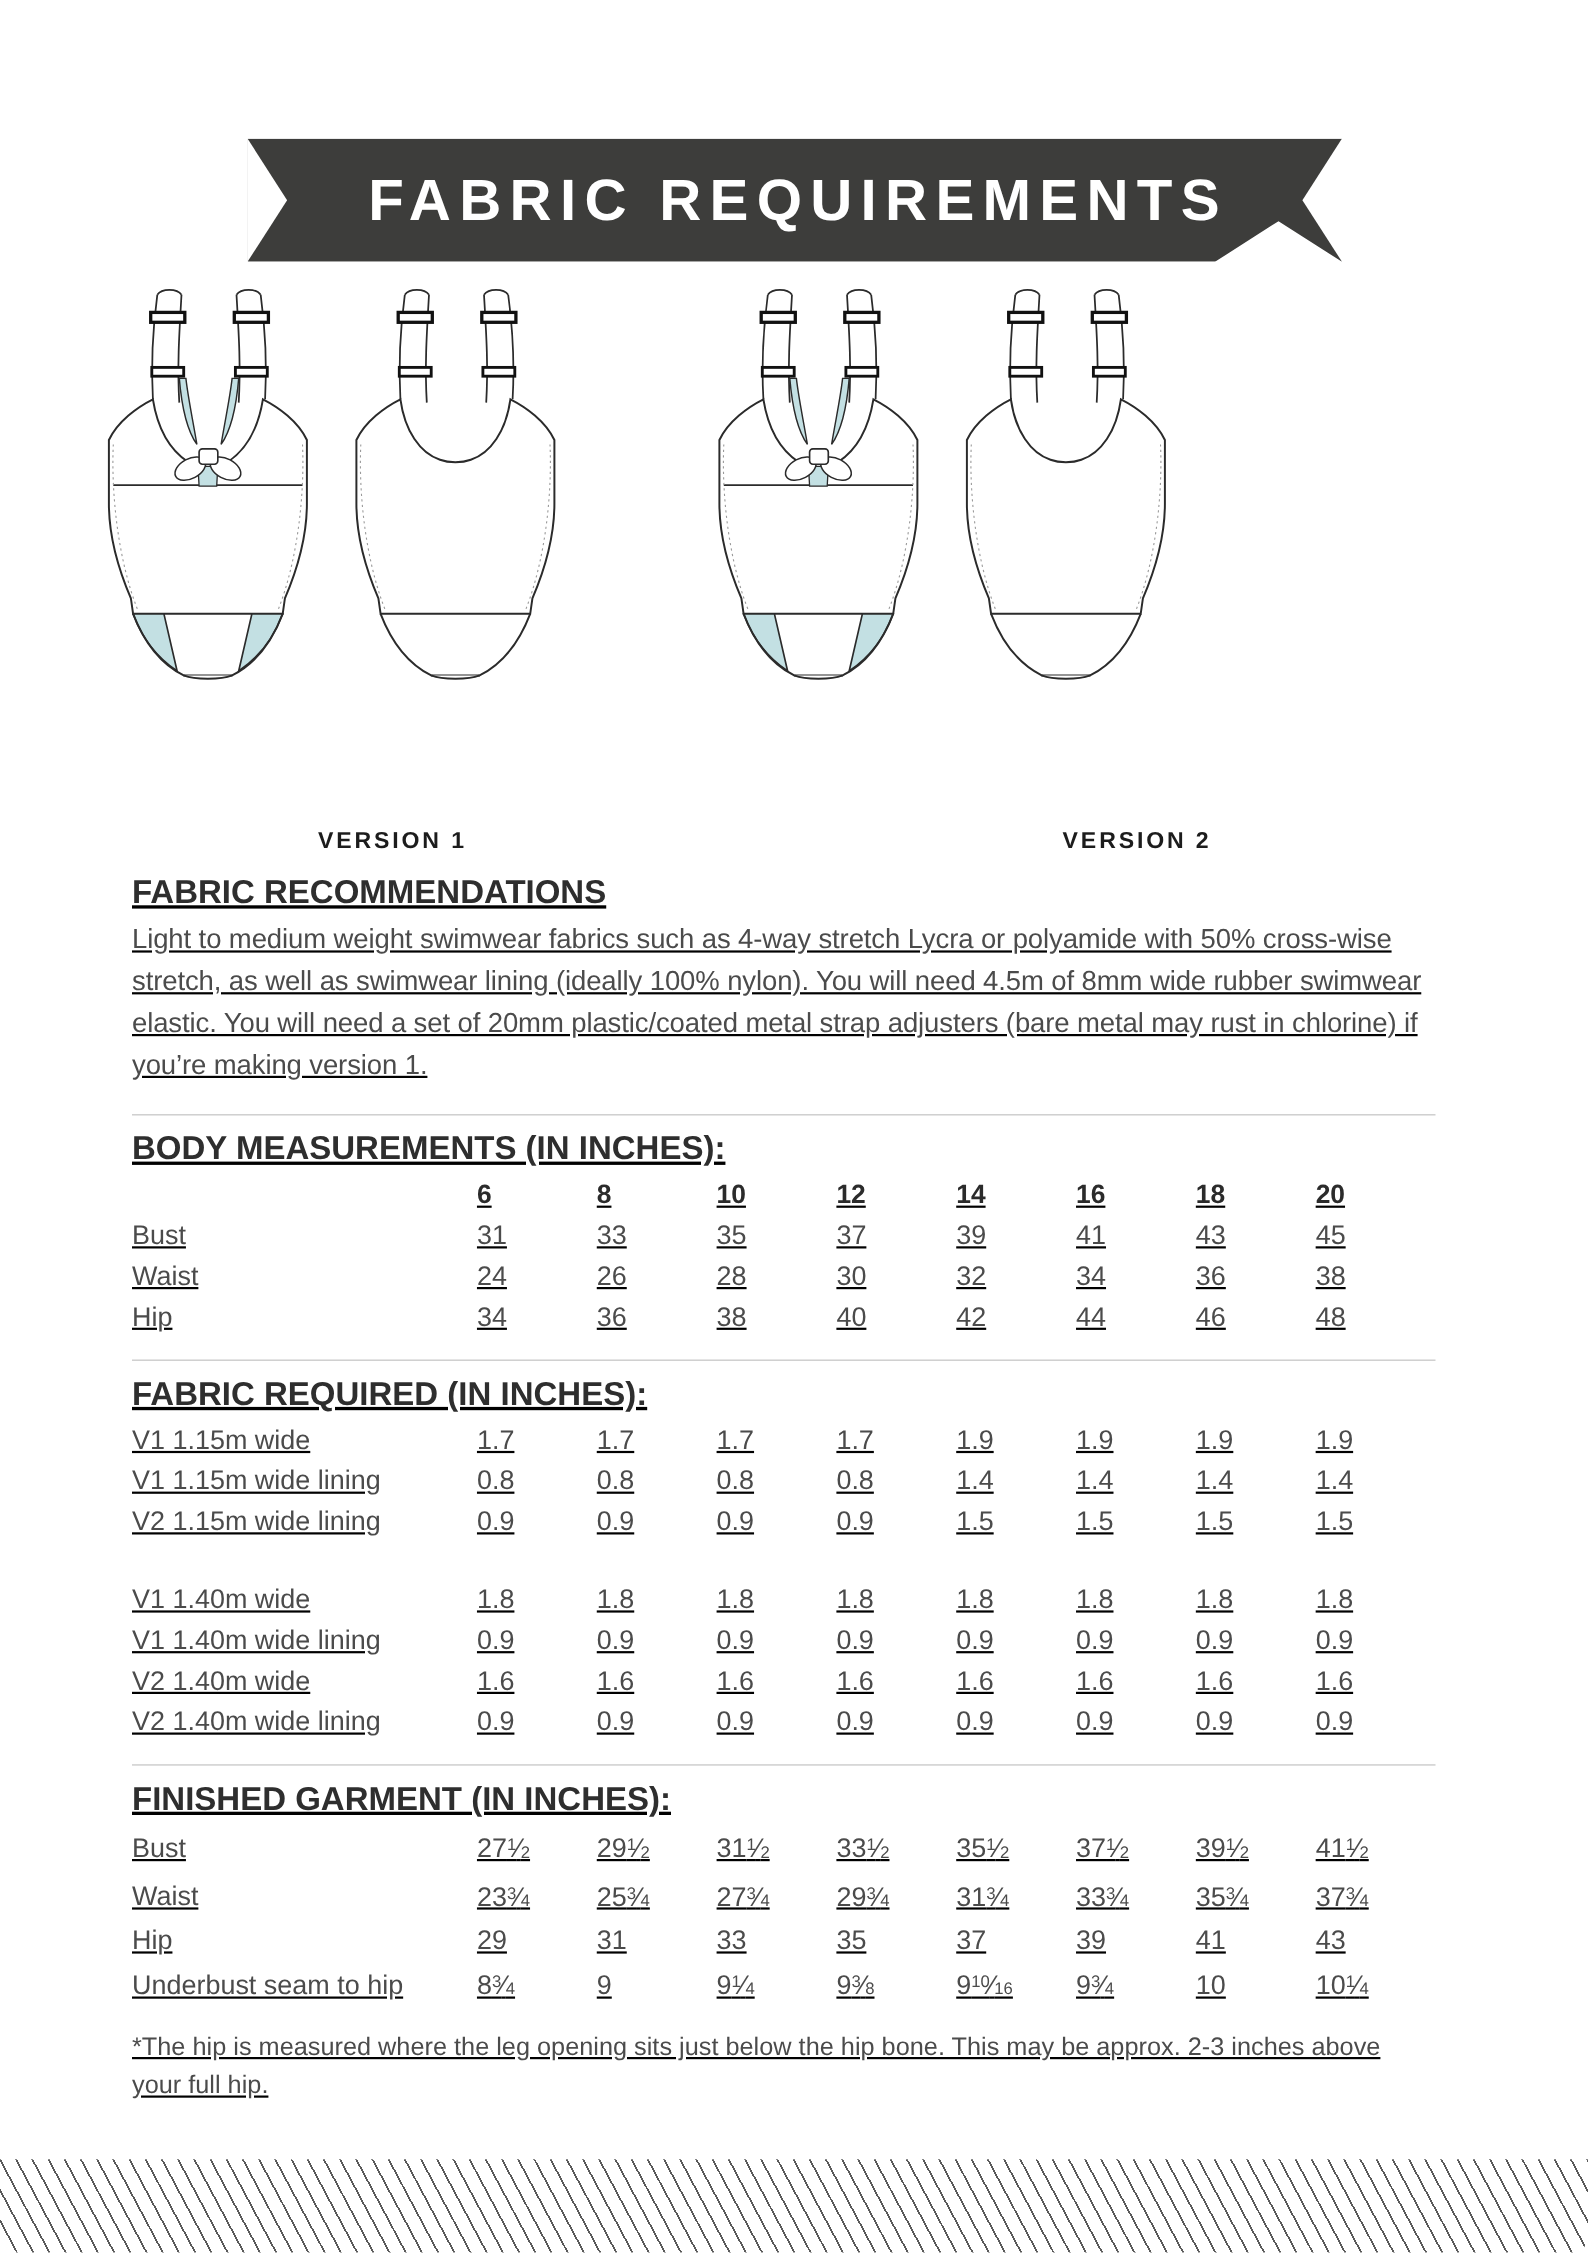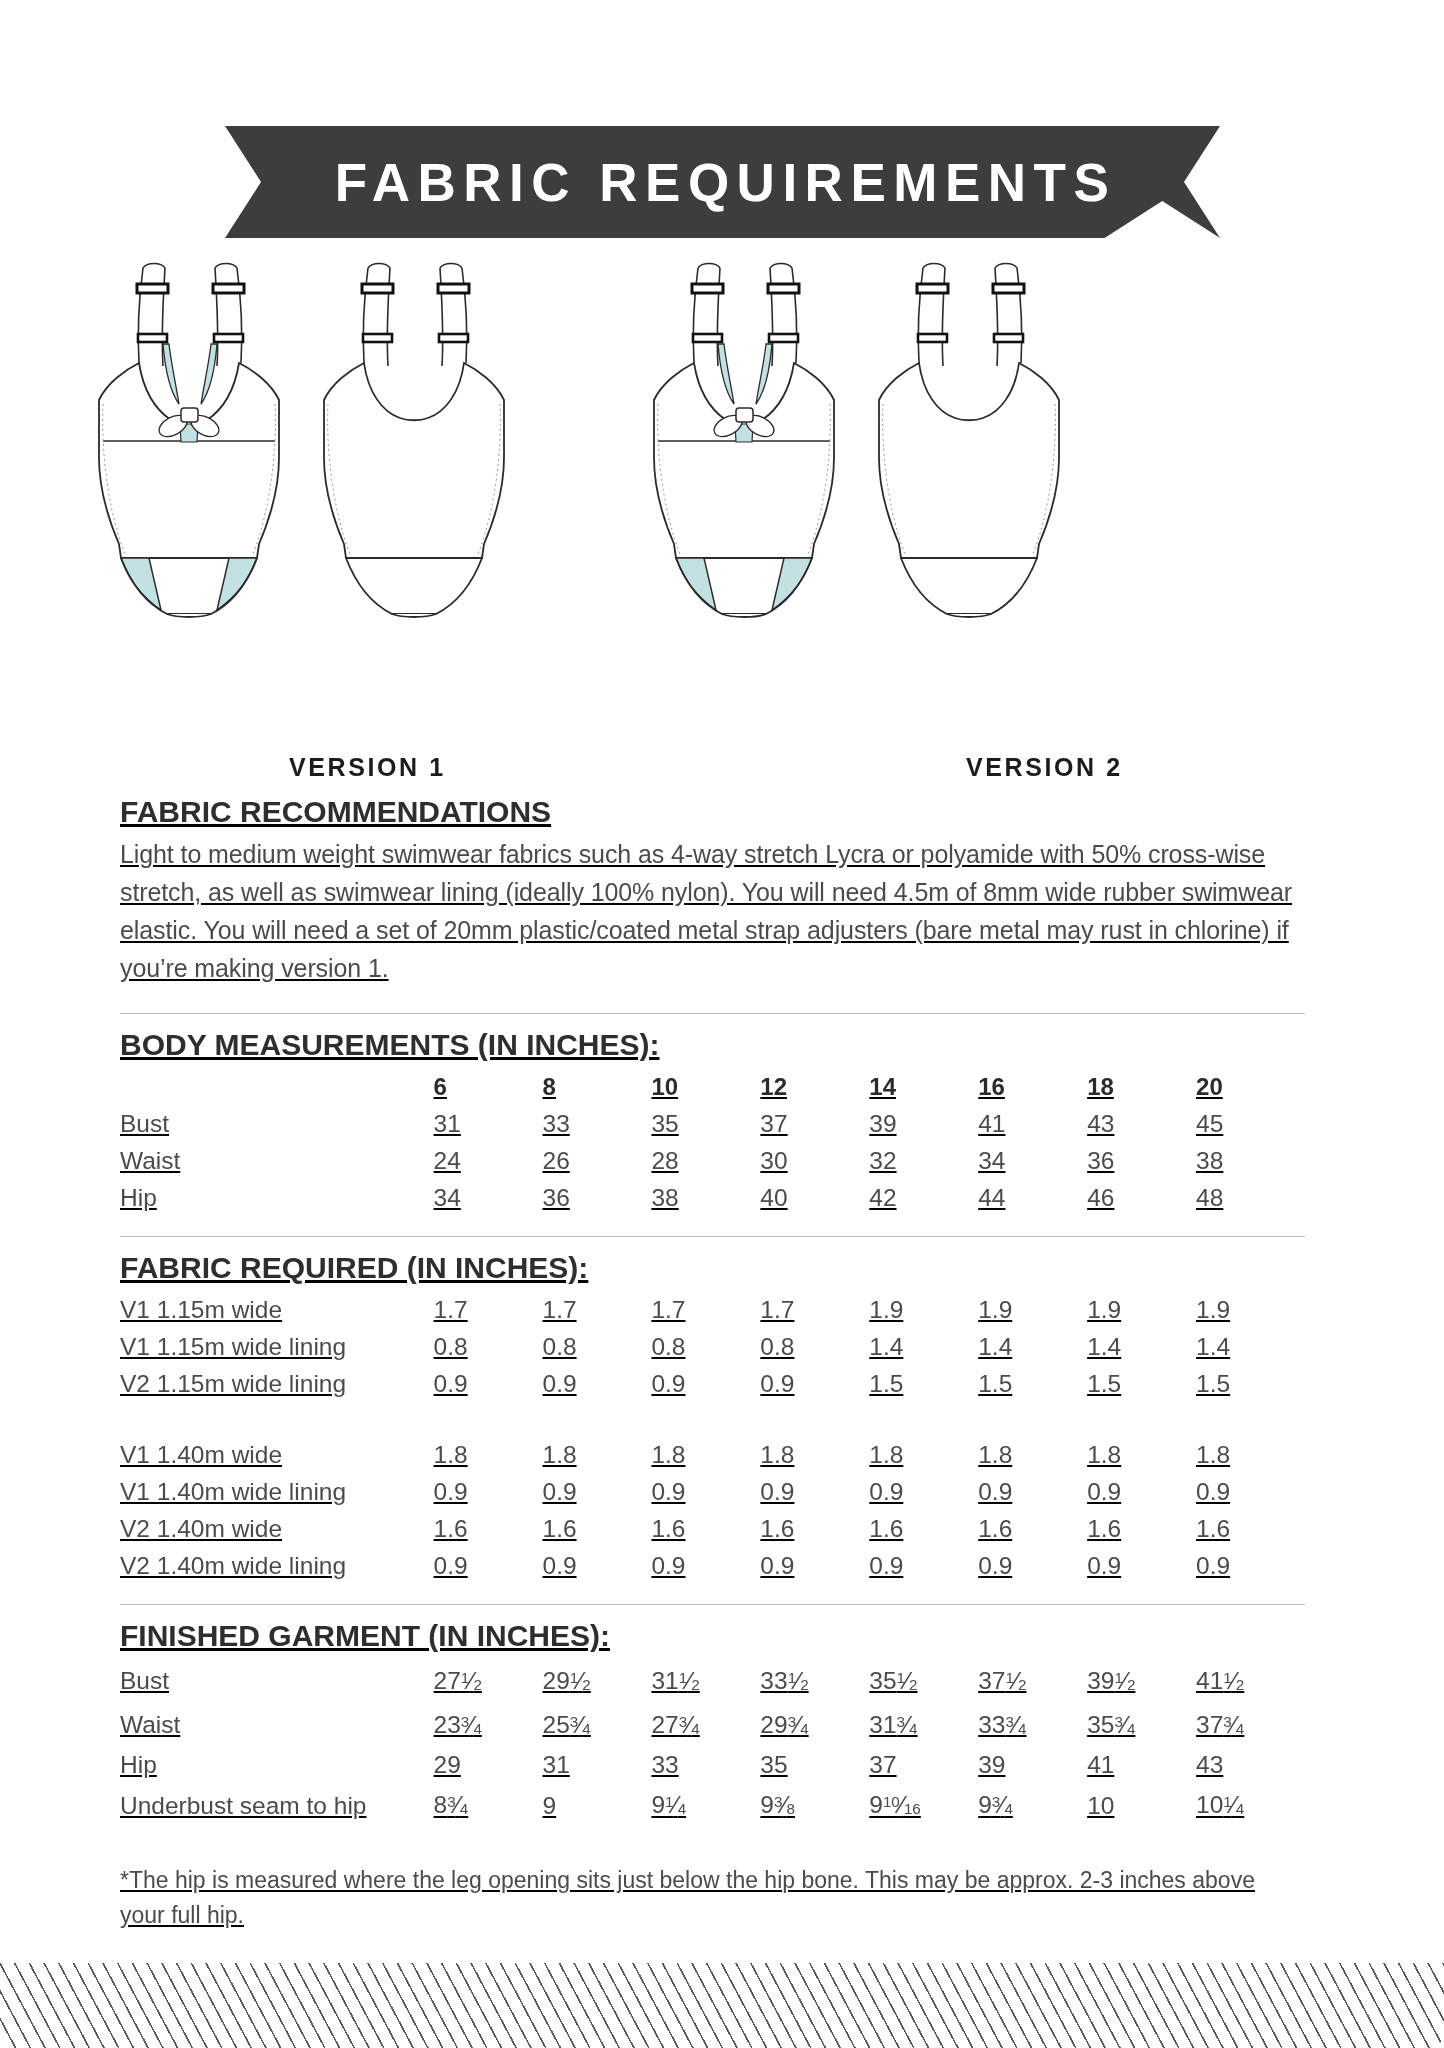--- a/index.html
+++ b/index.html
@@ -70,21 +70,21 @@
     position: absolute;
     left: 95px;
     top: 250px;
     width: 1255px;
     height: 480px;
   }
 
   
   .version-label {
     position: absolute;
-    font-size: 25px;
+    font-size: 21px;
     font-weight: 700;
     letter-spacing: 2.6px;
     color: #1c1c1c;
     white-space: nowrap;
   }
   .v1-label { left: 289px; top: 753px; }
   .v2-label { left: 966px; top: 753px; }
 
   
   .content {
@@ -495,17 +495,17 @@
             <td>9<sup class="num">1</sup><span class="slash">⁄</span><sub class="den">4</sub></td>
             <td>9<sup class="num">3</sup><span class="slash">⁄</span><sub class="den">8</sub></td>
             <td>9<sup class="num">10</sup><span class="slash">⁄</span><sub class="den">16</sub></td>
             <td>9<sup class="num">3</sup><span class="slash">⁄</span><sub class="den">4</sub></td>
             <td>10</td>
             <td>10<sup class="num">1</sup><span class="slash">⁄</span><sub class="den">4</sub></td>
           </tr>
         </tbody>
     </table>
 
-    <p class="footnote" style="margin-top:36px;">*The hip is measured where the leg opening sits just below the hip bone. This may be approx. 2-3 inches above your full hip.</p>
+    <p class="footnote" style="margin-top:16px;">*The hip is measured where the leg opening sits just below the hip bone. This may be approx. 2-3 inches above your full hip.</p>
   </div>
 
   <div class="stripes"></div>
 </div>
 
 </body></html>

